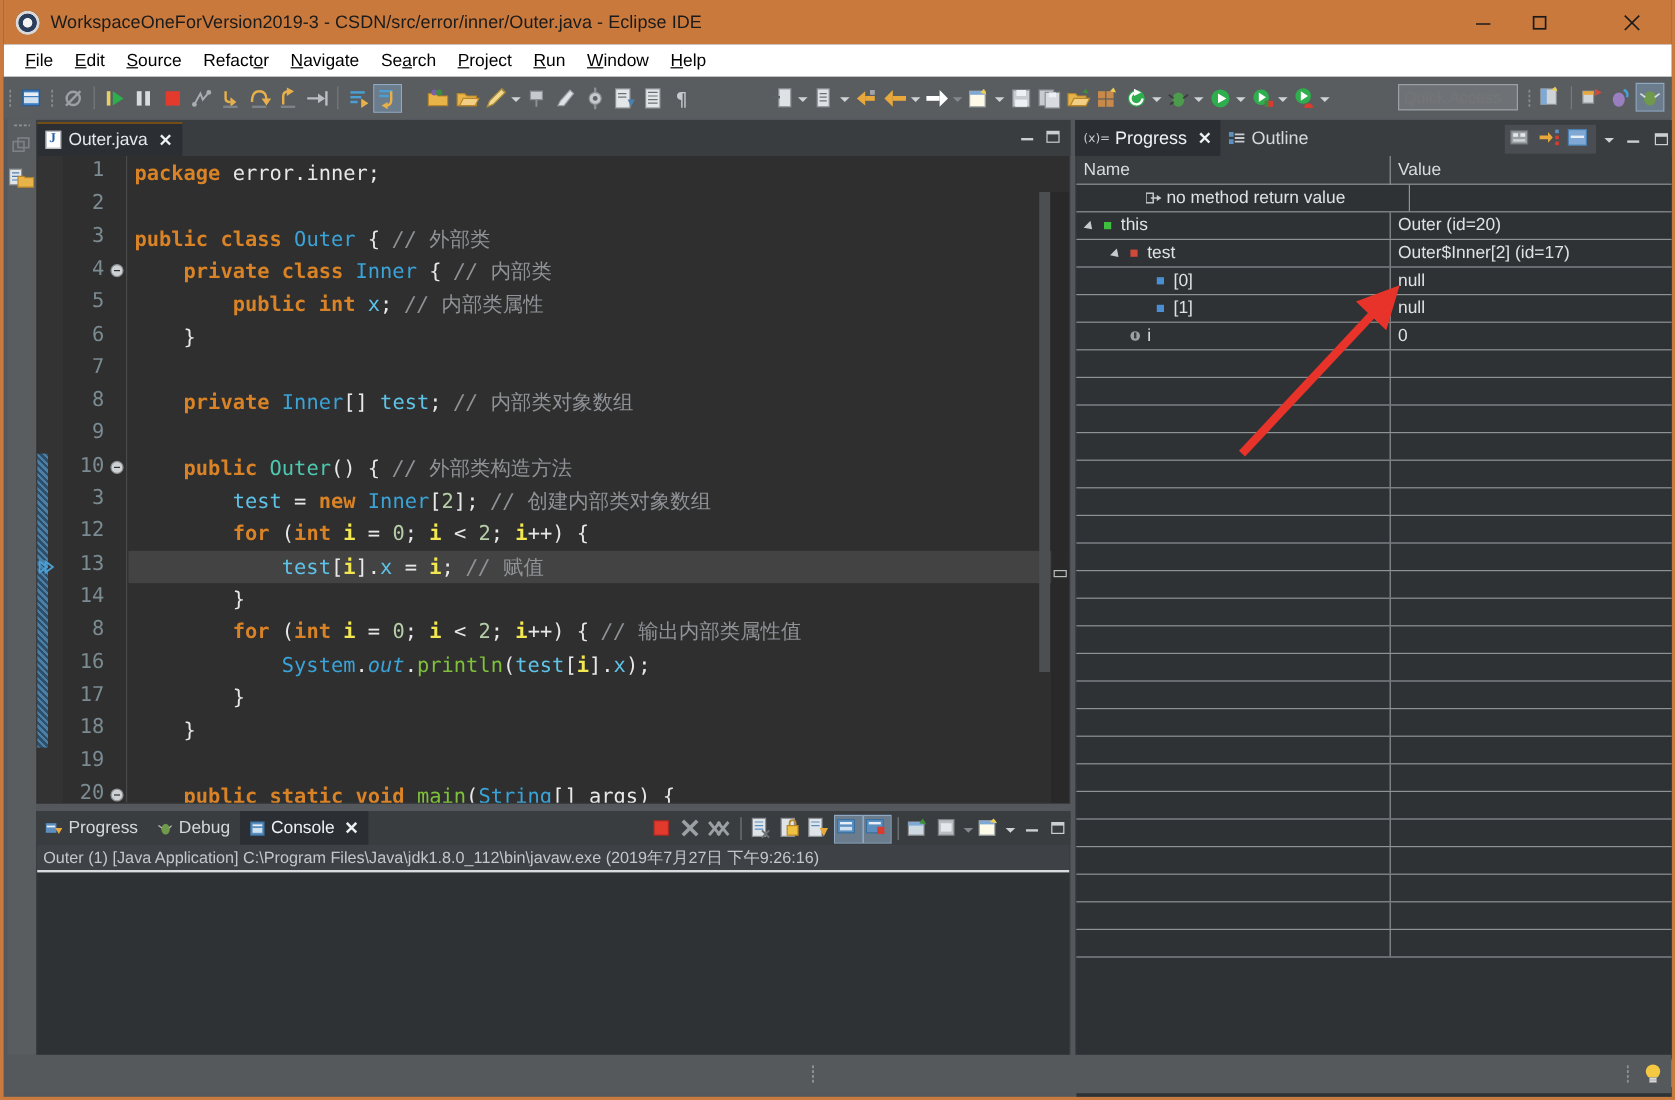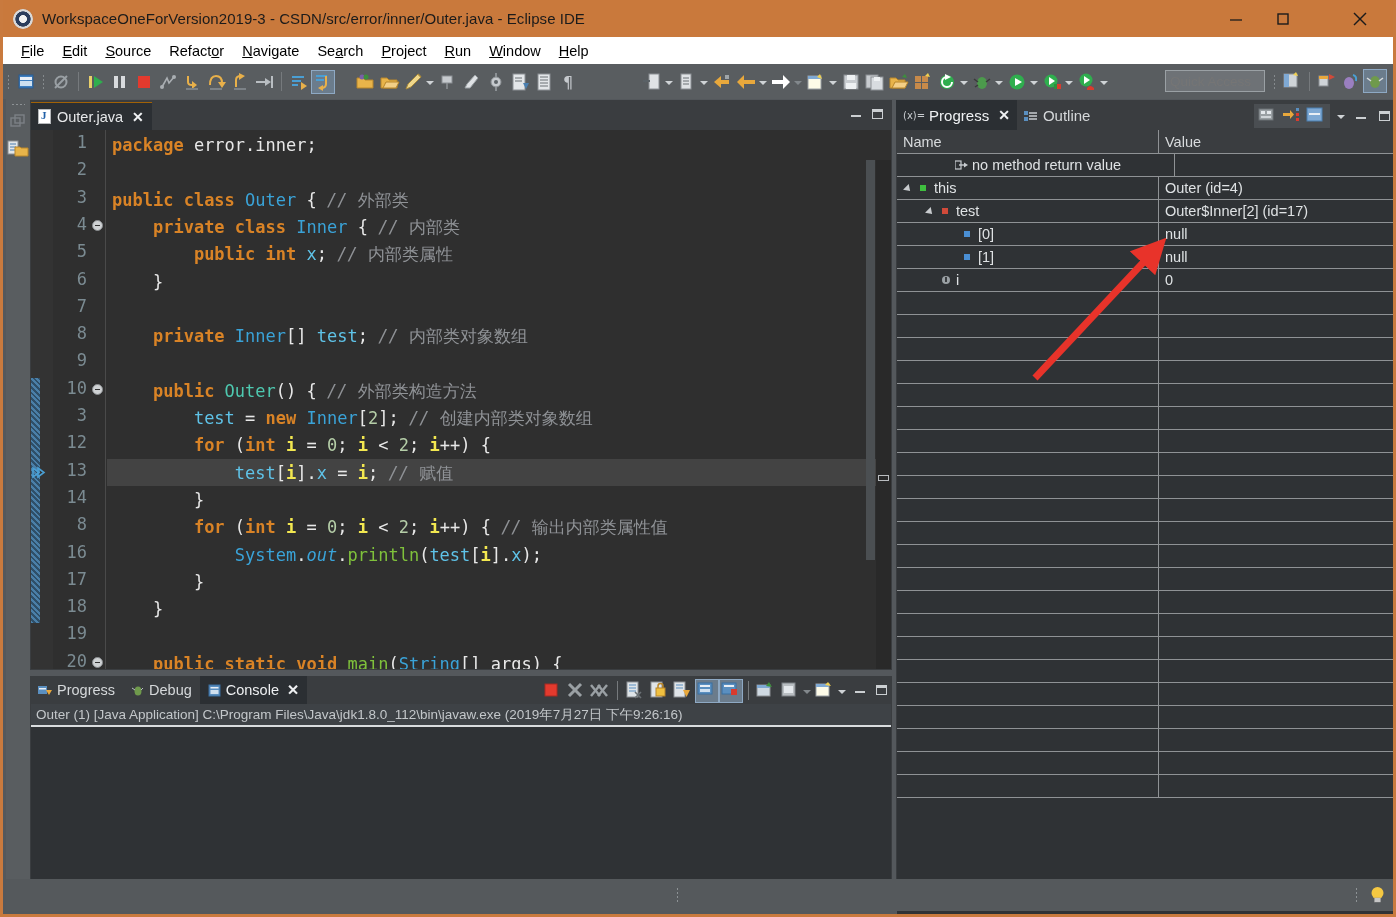--- a/index.html
+++ b/index.html
@@ -962,21 +962,21 @@
         <div class="vrow" style="top: 47px;">
           <div class="cname" style="padding-left: 6px;">
             <span class="twisty open"></span>
             <span class="vicon" style="display: flex; align-items: center; justify-content: center;">
               <svg width="9" height="9" viewBox="0 0 9 9">
                 <rect x="1" y="1" width="6" height="6" fill="#3fbf3f"></rect>
               </svg>
             </span>
             <span style="margin-left: 3px; text-align: center;">this</span>
           </div>
-          <div class="cval">Outer  (id=4)</div>
+          <div class="cval">Outer  (id=20)</div>
         </div>
         <div class="vrow" style="top: 70px;">
           <div class="cname" style="padding-left: 28px;">
             <span class="twisty open"></span>
             <span class="vicon" style="display: flex; align-items: center; justify-content: center;">
               <svg width="9" height="9" viewBox="0 0 9 9">
                 <rect x="1" y="1" width="6" height="6" fill="#d04a3a"></rect>
               </svg>
             </span>
             <span style="margin-left: 3px;">test</span>

